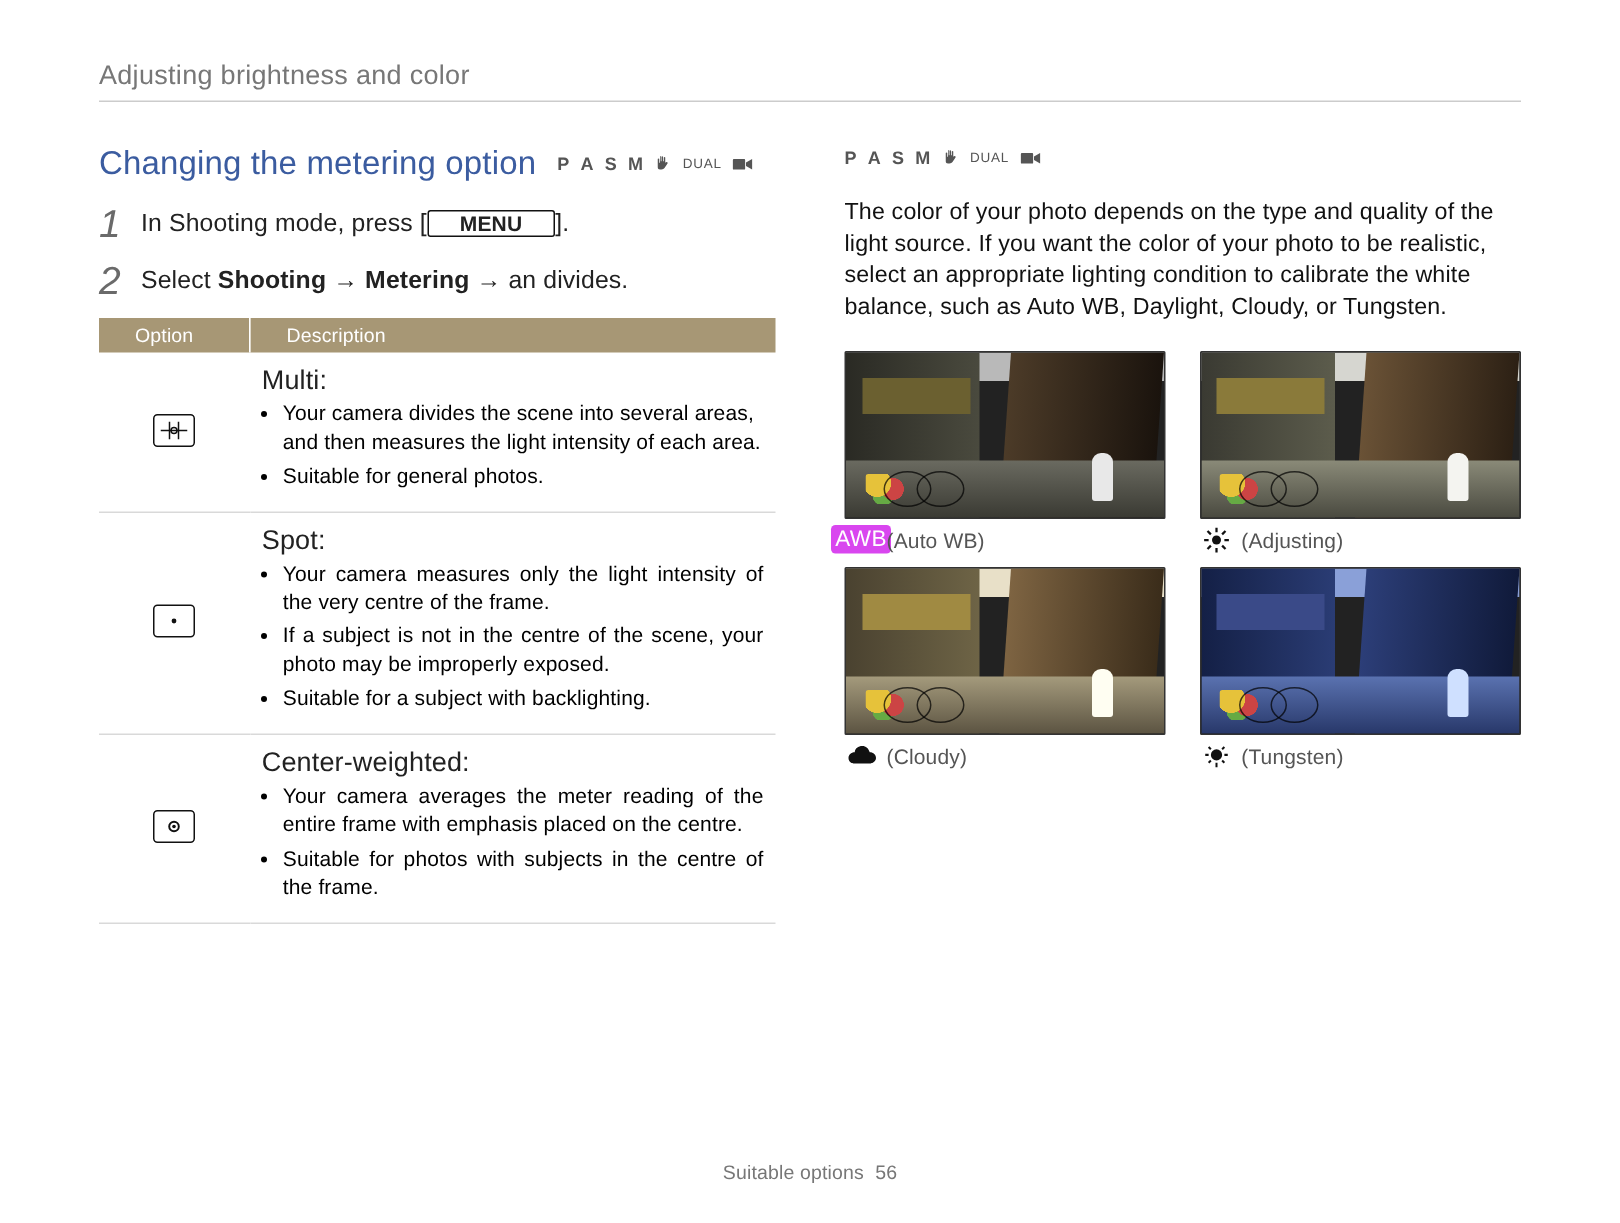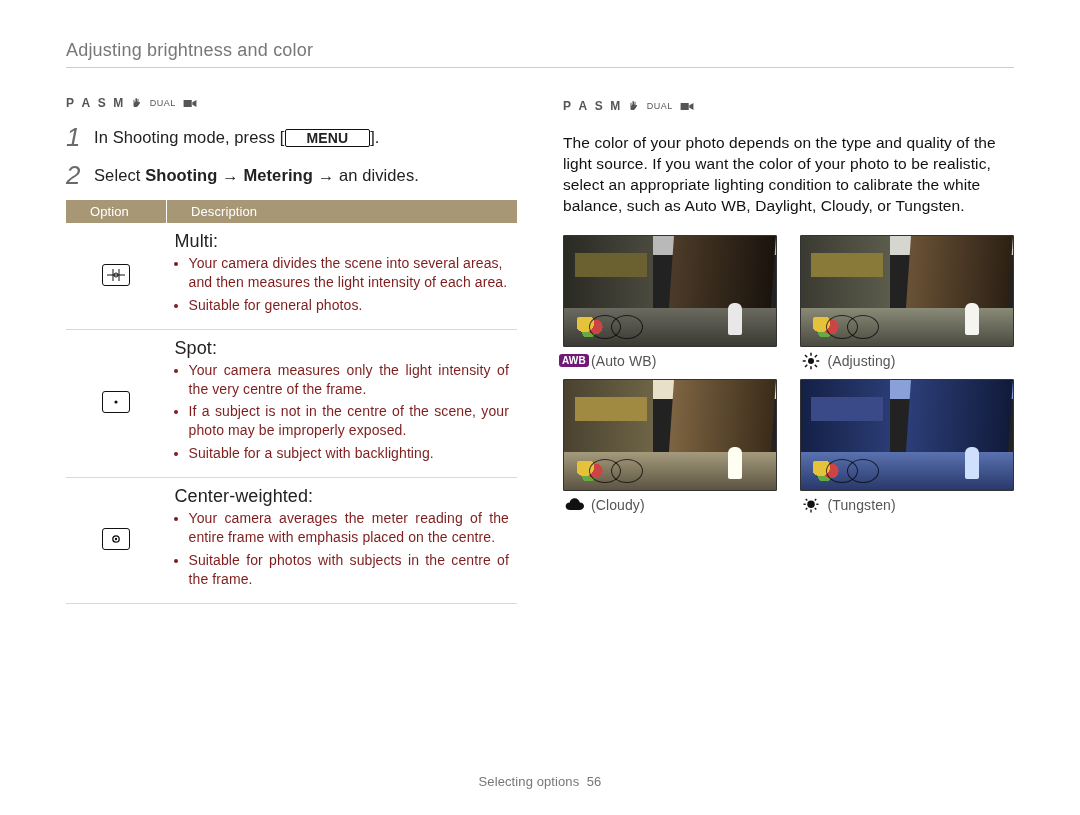--- a/index.html
+++ b/index.html
@@ -76,21 +76,21 @@
     text-align:left;padding:4px 24px;font-size:13px;
   }
   table.opt thead th:first-child{width:52px;border-right:1px solid #fff}
   table.opt td{
     border-bottom:1px solid #d9d9d9;padding:8px 8px 10px;vertical-align:middle;
   }
   table.opt td.iconcell{
     text-align:center;width:52px;
   }
   td.desc .title{font-weight:400;margin-bottom:2px;font-size:18px}
-  td.desc ul{margin:2px 0 0 0;padding-left:14px;list-style:disc;color:#7f1d1d}
+  td.desc ul{margin:2px 0 0 0;padding-left:14px;list-style:disc;color:#000000}
   td.desc li{margin-bottom:4px;font-weight:300;font-size:14px;line-height:1.35}
   td.desc li.justify{text-align:justify}
   .metericon{
     display:inline-flex;align-items:center;justify-content:center;
     width:26px;height:20px;border:1.6px solid #111;border-radius:3px;
   }
   
   .thumbs{
     display:grid;grid-template-columns:1fr 1fr;gap:10px 22px;
     margin-top:18px;
@@ -143,38 +143,39 @@
   .tungsten .awning{background:#3a4a88}
   .tungsten .person{background:#cfe0ff}
 
   .caption{
     display:flex;align-items:center;gap:6px;margin-top:6px;
     color:#555;font-size:14px;font-weight:300;
   }
   .capicon{display:inline-flex;align-items:center;justify-content:center;width:22px;height:16px}
   .awb{
     display:inline-flex;align-items:center;justify-content:center;
-    background:#701a75;color:#fff;font-size:10px;font-weight:700;
+    background:#d946ef;color:#fff;font-size:15px;font-weight:400;
     border-radius:3px;padding:1px 3px;letter-spacing:.3px;
   }
   .footer{
     position:absolute;left:0;right:0;bottom:26px;
     text-align:center;color:#777;font-size:13px;font-weight:300;
   }
 </style>
 </head>
 <body>
 
 <div class="topline">Adjusting brightness and color</div>
 <hr class="rule">
 
 <div class="columns">
 
   <div class="col">
     <h2 class="section">
+      <span>Changing the metering option</span>
       <span class="modes">
         <span>P</span>
         <span>A</span>
         <span>S</span>
         <span>M</span>
         <svg width="12" height="12" viewBox="0 0 24 24">
             <path fill="#555" d="M8 2c1 0 1 1 1 1v6h1V3c0-1 2-1 2 0v6h1V4c0-1 2-1 2 0v7c2-2 4 0 3 1l-4 6c-1 1-2 2-4 2H8c-2 0-3-1-3-3V6c0-1 2-1 2 0v5h1V3c0-1 0-1 0-1z"></path>
           </svg>
         <span class="small">DUAL</span>
         <svg width="14" height="11" viewBox="0 0 24 18">
@@ -394,14 +395,14 @@
               </svg>
           </span>
           <span>(<span>Tungsten</span>)</span>
         </div>
       </div>
     </div>
   </div>
 </div>
 
 <div class="footer">
-  <span>Selecting options</span>&nbsp;&nbsp;<span>56</span>
+  <span>Suitable options</span>&nbsp;&nbsp;<span>56</span>
 </div>
 
 </body></html>

